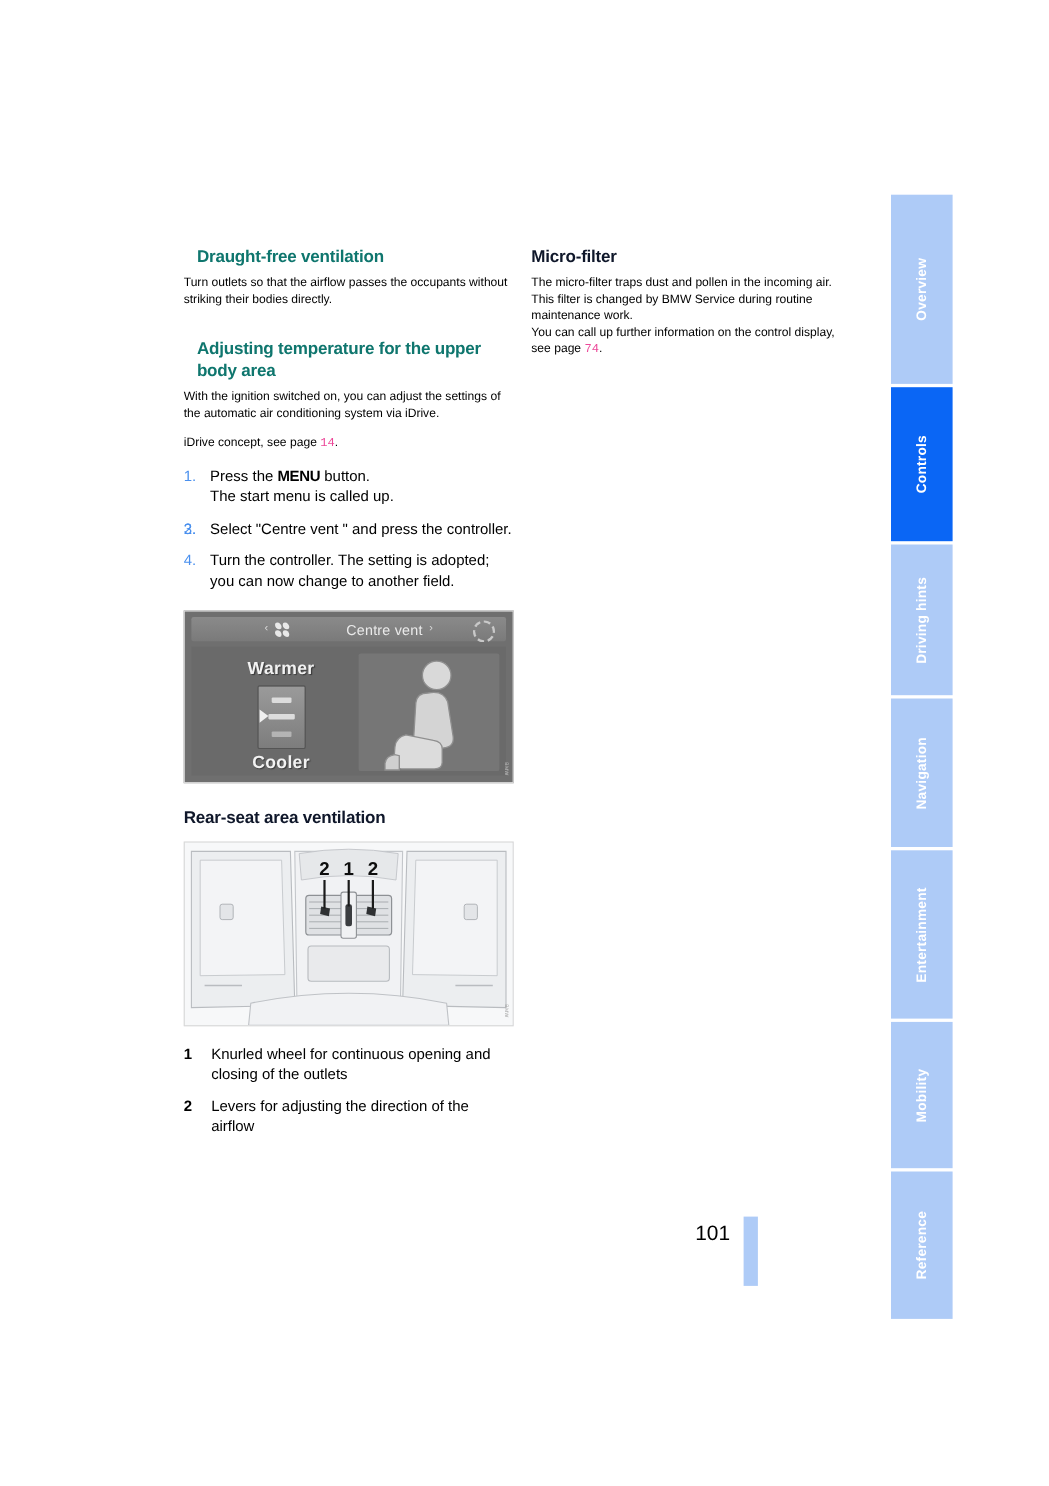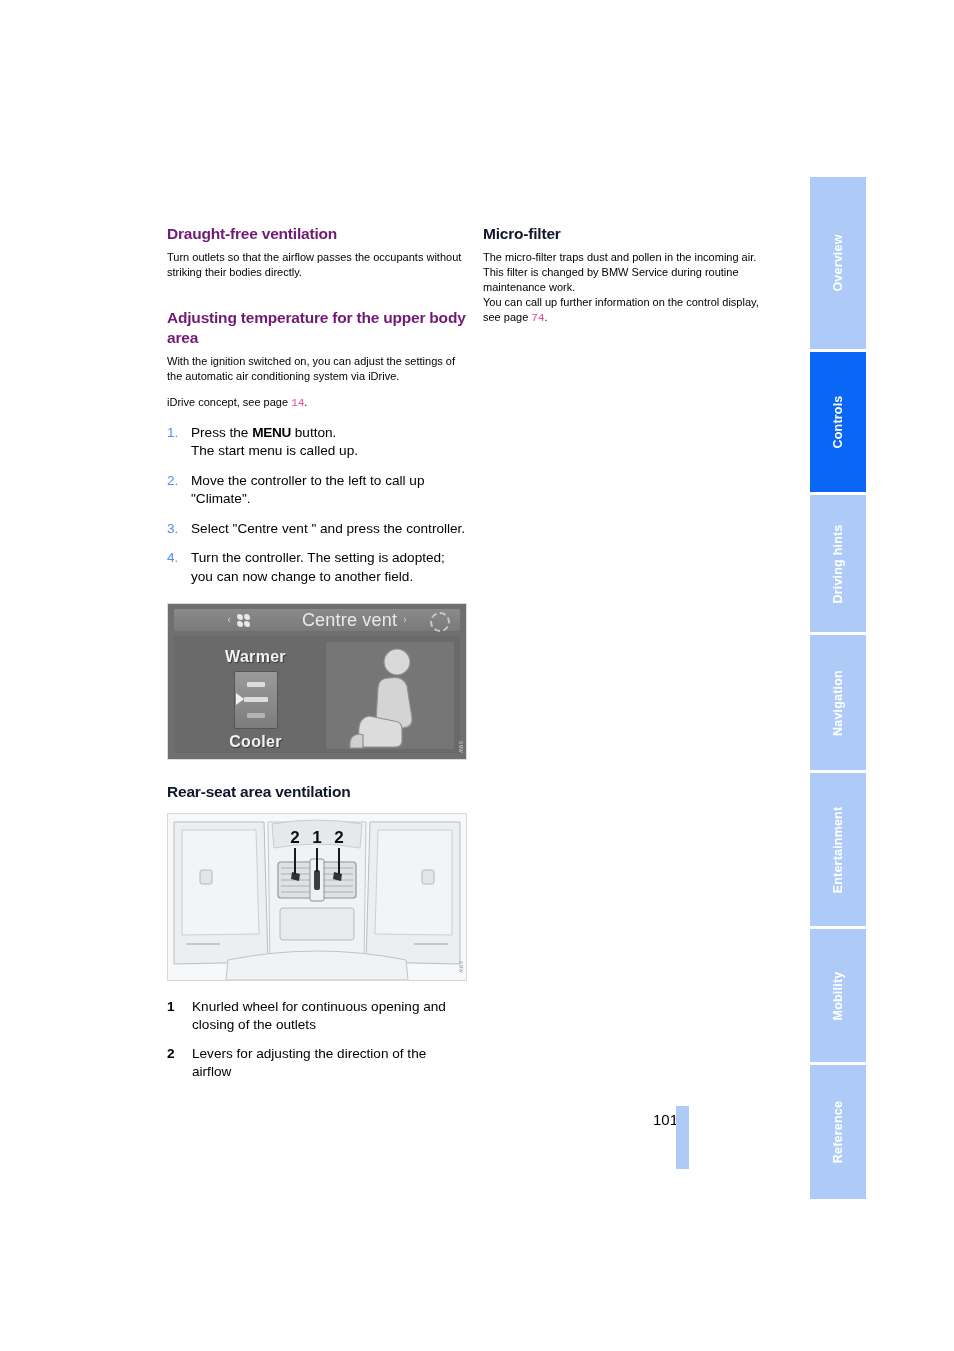--- a/index.html
+++ b/index.html
@@ -35,21 +35,21 @@
     width: 290px;
   }
 
   h2.heading {
     margin: 0 0 7px 0;
     font-size: 15.5px;
     font-weight: bold;
     line-height: 1.25;
     letter-spacing: -0.2px;
   }
-  h2.heading.light { color: #701a75; }
+  h2.heading.light { color: #0f766e; margin-left: 12px; }
   h2.heading.strong { color: #0f172a; }
 
   p.body {
     margin: 0 0 13px 0;
     font-size: 11px;
     line-height: 1.36;
     color: #000;
   }
   p.body.tight { margin-bottom: 11px; }
 
@@ -123,21 +123,21 @@
     height: 6px;
     background: #e8e8e8;
     border-radius: 2px 4px 2px 4px;
   }
   .fan-icon span:nth-child(1) { left: 0; top: 0; }
   .fan-icon span:nth-child(2) { right: 0; top: 0; }
   .fan-icon span:nth-child(3) { left: 0; bottom: 0; }
   .fan-icon span:nth-child(4) { right: 0; bottom: 0; }
   .idrive-title {
     color: #eaeaea;
-    font-size: 18px;
+    font-size: 13px;
     letter-spacing: 0.2px;
     margin-left: 46px;
   }
   .idrive-refresh {
     position: absolute;
     right: 10px;
     top: 3px;
     width: 16px;
     height: 16px;
     border: 2px dashed #c9c9c9;
@@ -267,25 +267,25 @@
     white-space: nowrap;
     color: #ffffff;
     font-size: 12.5px;
     font-weight: bold;
     letter-spacing: 0.2px;
   }
 
   
   .page-number {
     position: absolute;
-    left: 648px;
+    left: 632px;
     top: 1111px;
     width: 30px;
     text-align: right;
-    font-size: 15px;
+    font-size: 19px;
     color: #000;
   }
   .page-marker {
     position: absolute;
     left: 676px;
     top: 1106px;
     width: 13px;
     height: 63px;
     background: #aecbf7;
   }
@@ -316,21 +316,21 @@
 
     <h2 class="heading light">Adjusting temperature for the upper body area</h2>
     <p class="body tight">With the ignition switched on, you can adjust the settings of the automatic air conditioning system via iDrive.</p>
     <p class="body"><span>iDrive concept, see page </span><span class="pageref">14</span><span>.</span></p>
 
     <ol class="steps">
       <li>
         <span class="num">1.</span><span>Press the </span><span class="menu-key">MENU</span><span> button.</span><br><span>The start menu is called up.</span>
       </li>
       <li>
-        <span class="num">2.</span><span>Move the controller to the left to call up "Climate".</span>
+        <span class="num">2.</span>
       </li>
       <li>
         <span class="num">3.</span><span>Select "Centre vent " and press the controller.</span>
       </li>
       <li>
         <span class="num">4.</span><span>Turn the controller. The setting is adopted; you can now change to another field.</span>
       </li>
     </ol>
 
     <div class="fig-idrive">

